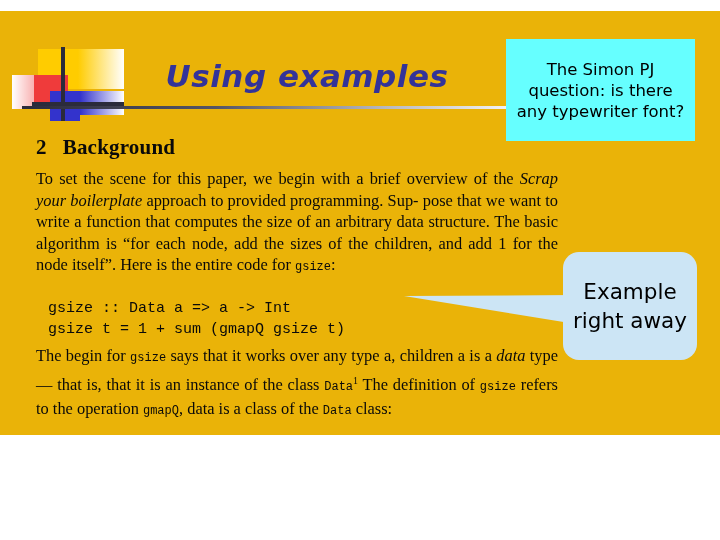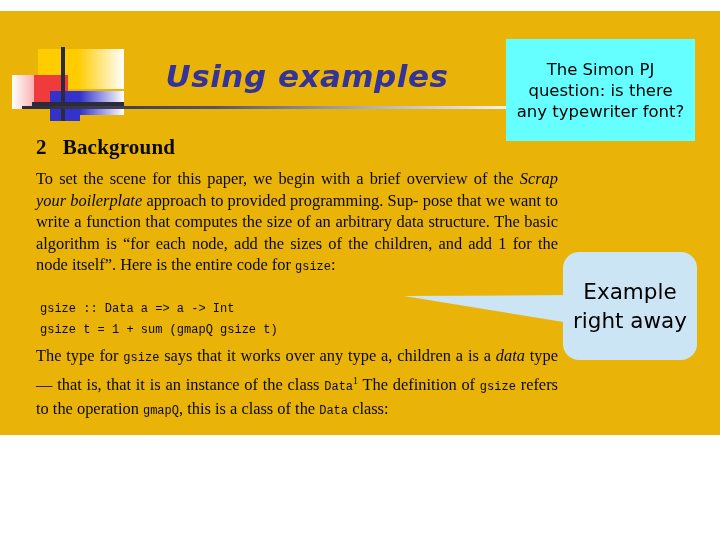--- a/index.html
+++ b/index.html
@@ -147,23 +147,23 @@
   #para2 { top: 222px; }
   .para i { font-style: italic; }
   .para .mono {
     font-family: "Liberation Mono", monospace;
     font-size: 12px;
   }
   .para sup { font-size: 10px; vertical-align: super; }
 
   .code {
     position: absolute;
-    left: 40px;
+    left: 48px;
     font-family: "Liberation Mono", monospace;
-    font-size: 12px;
+    font-size: 15px;
     line-height: 20.5px;
     white-space: pre;
     color: #0a0a0a;
   }
   #code1 { top: 176px; }
   #code2 { top: 312px; }
 
   
   #cyan-note {
     position: absolute;
@@ -258,23 +258,23 @@
       <span>pose that we want to write a function that computes the size of an</span>
       <span>arbitrary data structure. The basic algorithm is “for each node, add</span>
       <span>the sizes of the children, and add 1 for the node itself”. Here is the</span>
       <span>entire code for </span><span class="mono">gsize</span><span>:</span>
     </div>
 
     <div class="code" id="code1">gsize :: Data a =&gt; a -&gt; Int
 gsize t = 1 + sum (gmapQ gsize t)</div>
 
     <div class="para" id="para2">
-      <span>The type for </span><span class="mono">gsize</span><span> says that it works over any type a, children a</span>
+      <span>The begin for </span><span class="mono">gsize</span><span> says that it works over any type a, children a</span>
       <span>is a </span><i>data</i><span> type — that is, that it is an instance of the class </span><span class="mono">Data</span><sup>1</sup>
-      <span>The definition of </span><span class="mono">gsize</span><span> refers to the operation </span><span class="mono">gmapQ</span><span>, this is a</span>
+      <span>The definition of </span><span class="mono">gsize</span><span> refers to the operation </span><span class="mono">gmapQ</span><span>, data is a</span>
       <span>class of the </span><span class="mono">Data</span><span> class:</span>
     </div>
 
 
   </div>
 
   <div id="callout">
     <div id="callout-tail"></div>
     <div id="callout-body">
       <div id="callout-text">Example right away</div>

